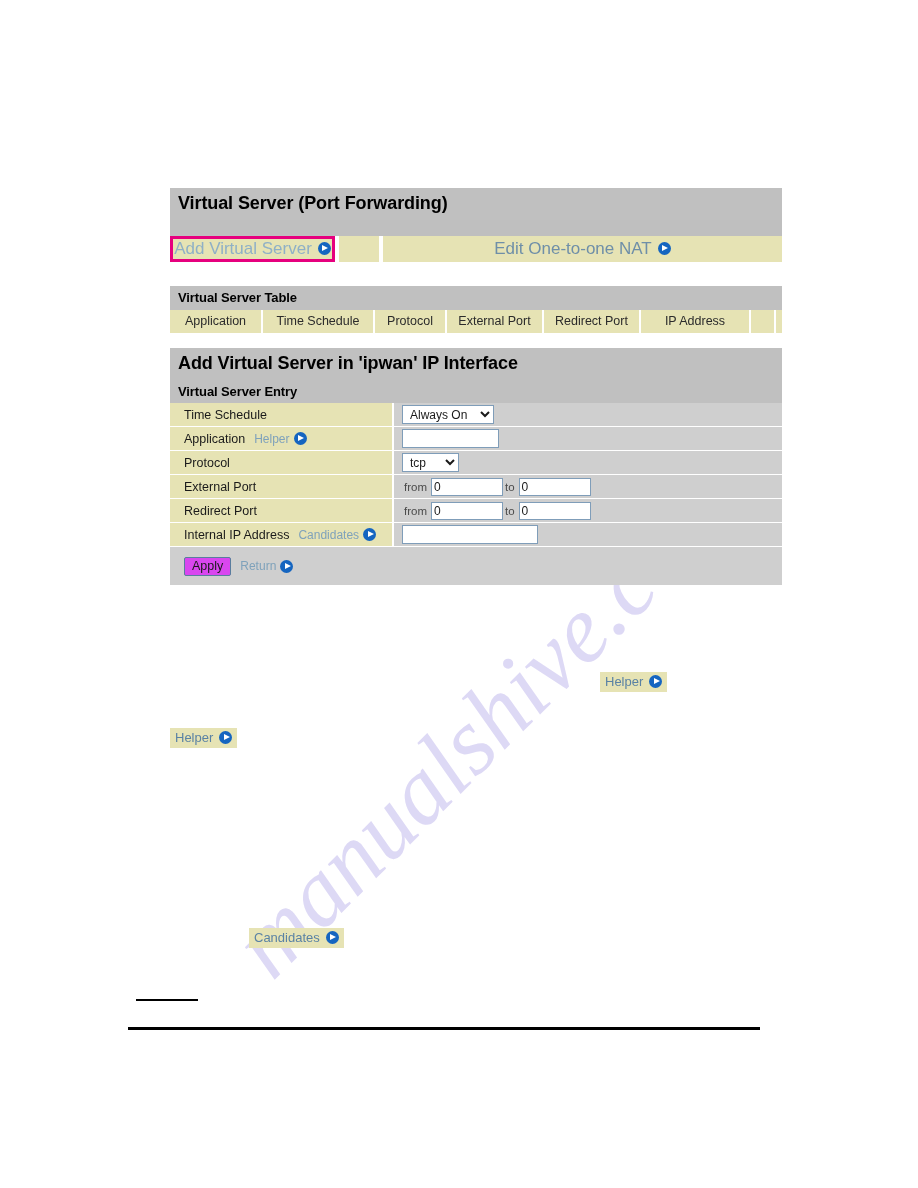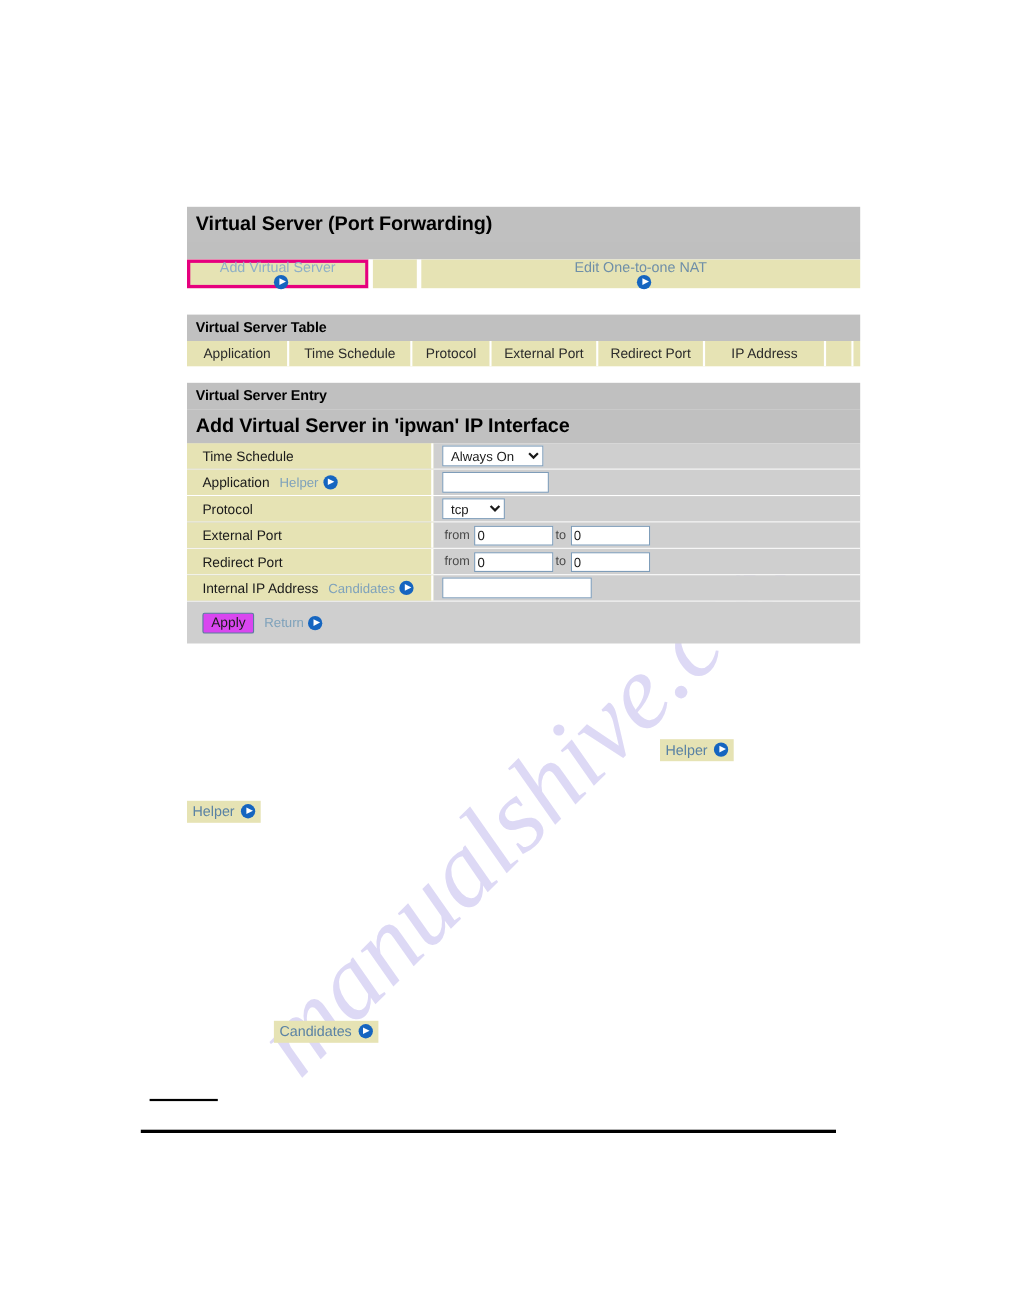--- a/index.html
+++ b/index.html
@@ -67,27 +67,26 @@
 
   
   .tab-row {
     display: flex;
     background: #ffffff;
     height: 26px;
   }
   .tab {
     background: #e6e3b4;
     color: #6f8fa8;
-    font-size: 13px;
+    font-size: 17px;
     display: flex;
     align-items: center;
     justify-content: center;
     box-sizing: border-box;
     white-space: nowrap;
-    flex-direction: column;
   }
   .tab.t1 { width: 165px; border: 3px solid #e6007e; color:#8fb0c6; }
   .tab.gap { width: 4px; background: #ffffff; border: none; }
   .tab.t2 { width: 40px; }
   .tab.sep { width: 2px; background: #ffffff; }
   .tab.t3 { width: 172px; }
   .tab.t4 { flex: 1; }
 
   .arrow-icon {
     display: inline-block;
@@ -273,22 +272,22 @@
     <div class="cell" style="width:72px;">Protocol</div>
     <div class="cell" style="width:97px;">External Port</div>
     <div class="cell" style="width:97px;">Redirect Port</div>
     <div class="cell" style="width:110px;">IP Address</div>
     <div class="cell" style="width:25px;"></div>
     <div class="cell" style="flex:1;"></div>
   </div>
 </div>
 
 <div class="panel" id="panel-form" style="top:348px;">
+  <div class="title-bar">Add Virtual Server in 'ipwan' IP Interface</div>
   <div class="title-bar small">Virtual Server Entry</div>
-  <div class="title-bar">Add Virtual Server in 'ipwan' IP Interface</div>
 
   <div class="form-row">
     <div class="lbl">Time Schedule</div>
     <div class="val">
       <select class="ui ts">
         <option selected="">Always On</option>
       </select>
     </div>
   </div>
 

